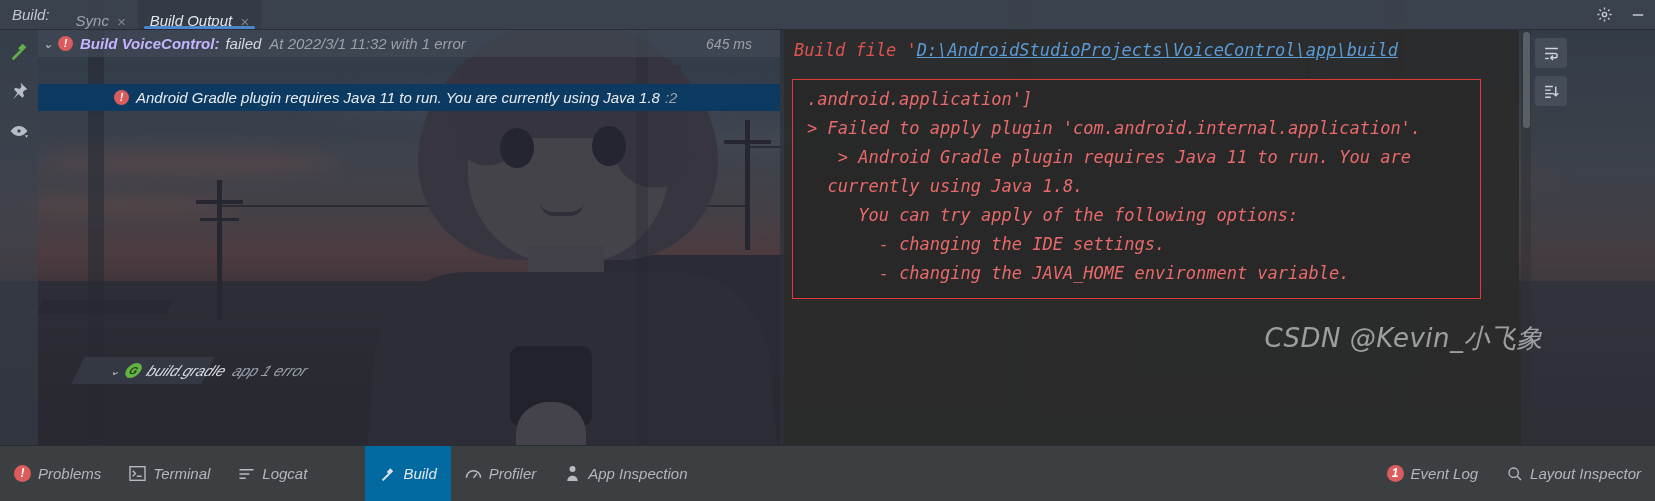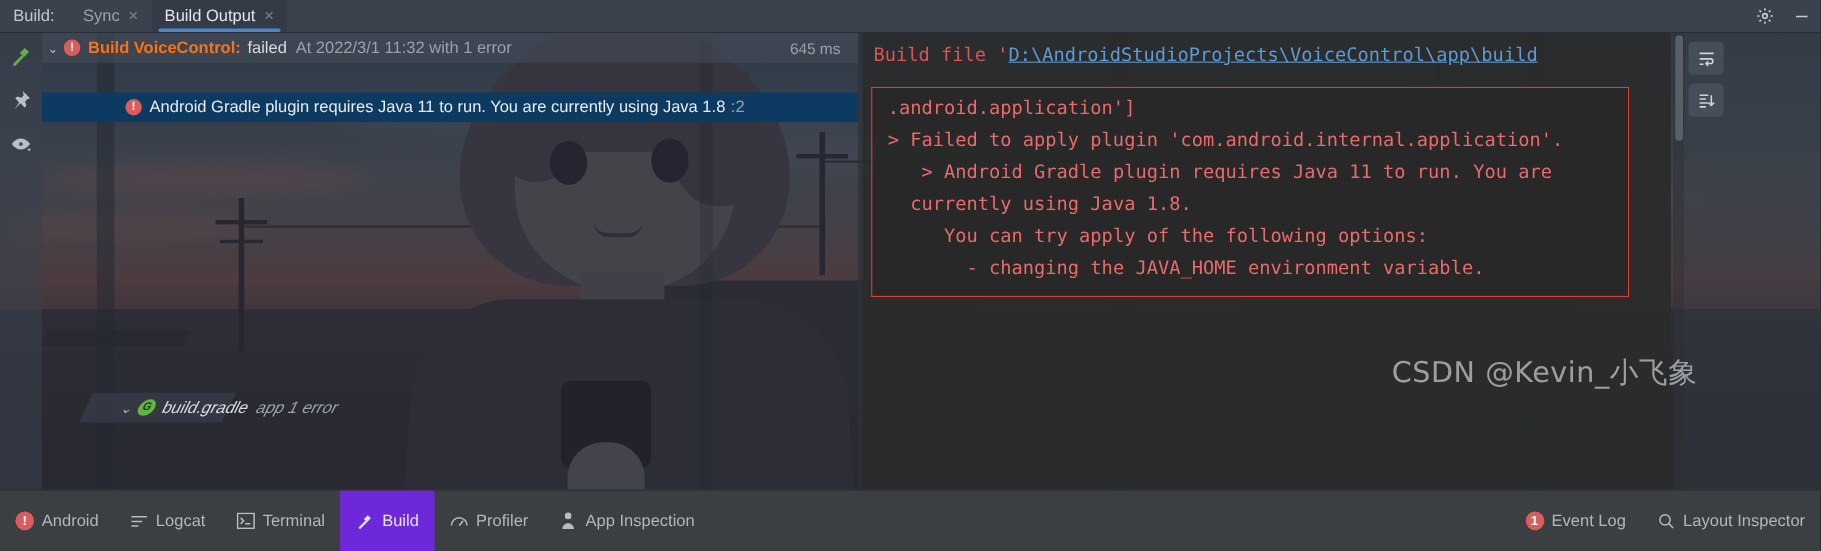--- a/index.html
+++ b/index.html
@@ -78,35 +78,35 @@
   .g-hand{ position:absolute; left:176px; top:392px; width:70px; height:100px;
       background:#6a606a; border-radius:32px 32px 14px 14px; }
   .g-phone{ position:absolute; left:170px; top:336px; width:82px; height:80px;
       background:#201d28; border-radius:10px; }
   #wallpaper-tint{
     position:absolute; left:0; top:0; width:1655px; height:501px;
     background:rgba(35,40,48,.52); z-index:1;
   }
 
   
-  #ide{ position:absolute; left:0; top:0; width:1655px; height:370px; z-index:2; }
+  #ide{ position:absolute; left:0; top:0; width:1655px; height:370px; z-index:2;font-style:italic; }
 
   
   .tabbar{
     position:absolute; left:0; top:0; width:1655px; height:30px;
     background:rgba(60,67,78,.92);
     display:flex; align-items:stretch;
     border-bottom:1px solid rgba(30,34,40,.6);
   }
   .tb-label{
     display:flex; align-items:center; padding:0 14px 0 12px;
     font-size:15px; color:#c2c7cf;
   }
   .tab{
-    position:relative; display:flex; align-items:center; gap:8px;
+    position:relative; display:flex; align-items:flex-end; gap:8px;
     padding:0 12px; font-size:15px; color:#b8bec7; cursor:default;
   }
   .tab.inactive{ color:#9ba3ae; }
   .tab.active{ color:#e2e6ec; background:rgba(48,55,66,.55); }
   .tab.active:after{
     content:""; position:absolute; left:6px; right:6px; bottom:0; height:3px;
     background:#4b86c9; border-radius:2px;
   }
   .tab .x{ font-size:15px; color:#7d858f; line-height:1; }
   .tabbar-spacer{ flex:1; }
@@ -141,26 +141,26 @@
   .err-dot{
     width:15px; height:15px; border-radius:50%; background:#db5c5c;
     color:#fff; font-size:11px; font-weight:bold; line-height:15px; text-align:center;
     flex:none; margin-right:7px;
   }
   .g-dot{
     width:15px; height:15px; border-radius:50%; background:#62b543;
     color:#1d3512; font-size:10px; font-weight:bold; line-height:15px; text-align:center;
     flex:none; margin-right:7px;
   }
-  .t-strong{ color:#f97316; font-weight:bold; }
+  .t-strong{ color:#c4b5fd; font-weight:bold; }
   .t-norm{ color:#d7dbe1; }
   .t-dim{ color:#9aa1aa; }
   .t-sel{ color:#e8ecf2; }
   .ms{
-    position:absolute; right:16px; top:6px; font-size:14px; color:#9aa1aa;
+    position:absolute; right:28px; top:6px; font-size:14px; color:#9aa1aa;
   }
 
   
   .splitter{
     position:absolute; left:780px; top:30px; width:4px; height:415px;
     background:rgba(45,50,58,.75);
   }
 
   
   .console{
@@ -207,21 +207,21 @@
     position:absolute; left:0; top:445px; width:1655px; height:56px;
     background:#3c3f41;
     display:flex; align-items:center;
     border-top:1px solid #2b2e30;
   }
   .sb-gap{ flex:1; }
   .sb-item{
     display:flex; align-items:center; gap:7px;
     padding:0 14px; height:56px; font-size:15px; color:#b2b6bb;
   }
-  .sb-item.active{ background:#6d28d9; color:#e4e7ea; }
+  .sb-item.active{ background:#0369a1; color:#e4e7ea;margin-left:44px; }
   .sb-badge{
     width:17px; height:17px; border-radius:50%; background:#db5c5c;
     color:#fff; font-size:12px; font-weight:bold; line-height:17px; text-align:center;
   }
   .sb-ico{ width:17px; height:17px; display:inline-flex; align-items:center; justify-content:center; color:#b8bcc2; }
 
   .watermark{
     position:absolute; right:112px; bottom:14px;
     font-size:26px; color:rgba(226,229,233,.62);
     letter-spacing:.5px; z-index:5; pointer-events:none;
@@ -358,20 +358,21 @@
 
   <div class="console">
     <div class="cline"><span>Build file '</span><span class="lnk">D:\AndroidStudioProjects\VoiceControl\app\build</span></div>
 
     <div class="errbox">
       <div class="cline">.android.application']</div>
       <div class="cline">&gt; Failed to apply plugin 'com.android.internal.application'.</div>
       <div class="cline">   &gt; Android Gradle plugin requires Java 11 to run. You are</div>
       <div class="cline">  currently using Java 1.8.</div>
       <div class="cline">     You can try apply of the following options:</div>
+      <div class="cline">       - changing the IDE settings.</div>
       <div class="cline">       - changing the JAVA_HOME environment variable.</div>
     </div>
   </div>
 
   <div class="vscroll">
     <div class="vthumb"></div>
   </div>
 
   <div class="righttools">
     <div class="rt-btn">
@@ -386,43 +387,43 @@
         <path d="M3 5h11M3 10h8M3 15h11M3 20h8"></path>
           <path d="M18 5v13M14.5 14.5L18 18l3.5-3.5"></path>
       </svg>
     </div>
   </div>
 
   <div class="statusbar">
 
     <div class="sb-item">
       <span class="sb-badge">!</span>
-      <span>Android</span>
-    </div>
-
-
-    <div class="sb-item">
-      <span class="sb-ico">
-        <svg width="17" height="14" viewBox="0 0 24 20" stroke="#b8bcc2" stroke-width="2" fill="none">
-          <path d="M2 4h20M2 10h14M2 16h9"></path>
-        </svg>
-      </span>
-      <span>Logcat</span>
-    </div>
+      <span>Problems</span>
+    </div>
+
 
     <div class="sb-item">
       <span class="sb-ico">
         <svg width="17" height="15" viewBox="0 0 24 22">
           <rect x="1" y="1" width="22" height="20" fill="none" stroke="#b8bcc2" stroke-width="2"></rect>
           <path d="M5 7l4 4-4 4M11 15h7" fill="none" stroke="#b8bcc2" stroke-width="2"></path>
         </svg>
       </span>
       <span>Terminal</span>
     </div>
 
+    <div class="sb-item">
+      <span class="sb-ico">
+        <svg width="17" height="14" viewBox="0 0 24 20" stroke="#b8bcc2" stroke-width="2" fill="none">
+          <path d="M2 4h20M2 10h14M2 16h9"></path>
+        </svg>
+      </span>
+      <span>Logcat</span>
+    </div>
+
     <div class="sb-item active">
       <span class="sb-ico">
         <svg width="18" height="18" viewBox="0 0 24 24" fill="#dfe3e8">
           <path d="M4 20l9-9 2 2-9 9z"></path>
             <path d="M11 9l5-5 4 4-5 5z"></path>
         </svg>
       </span>
       <span>Build</span>
     </div>
 

